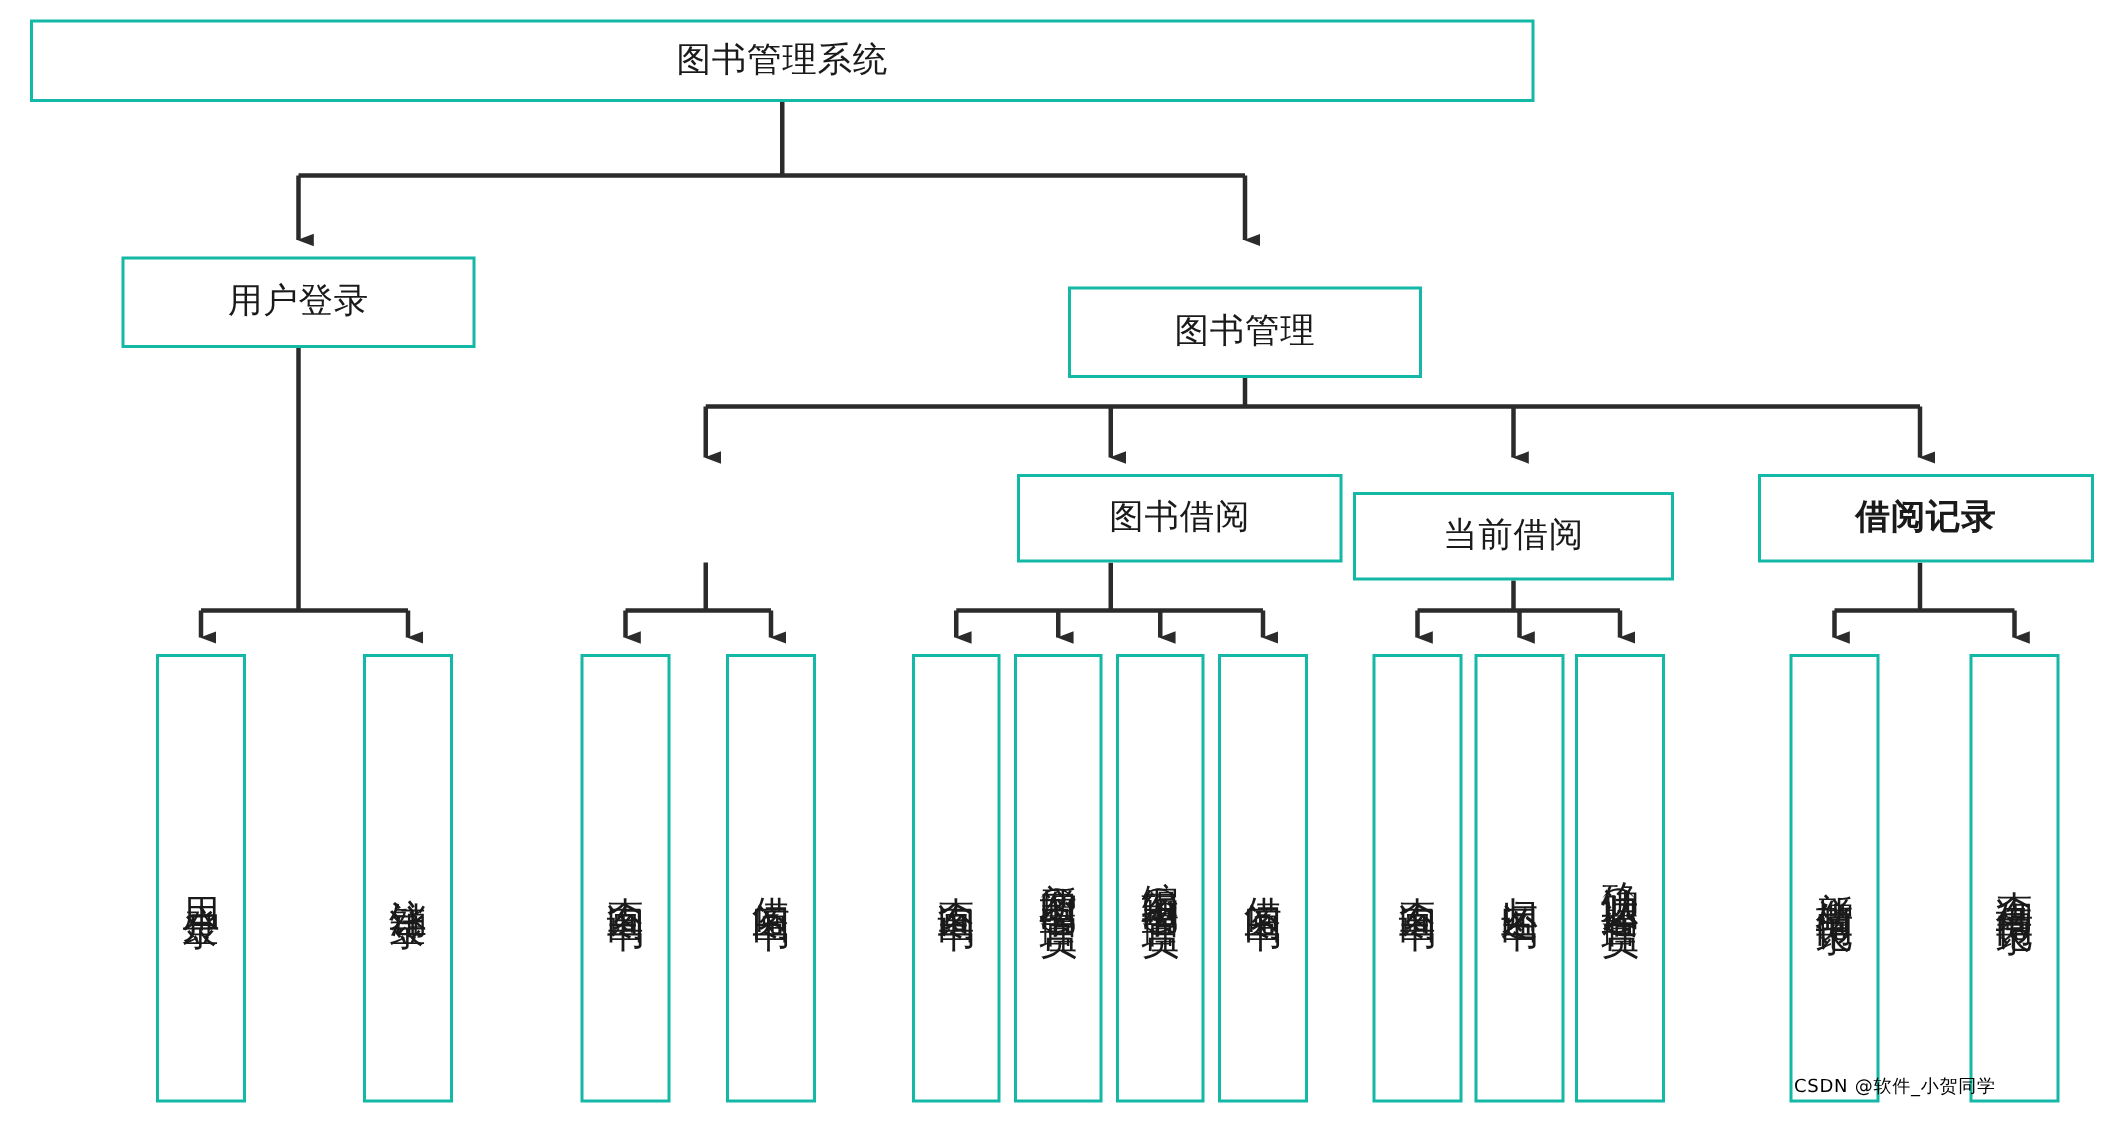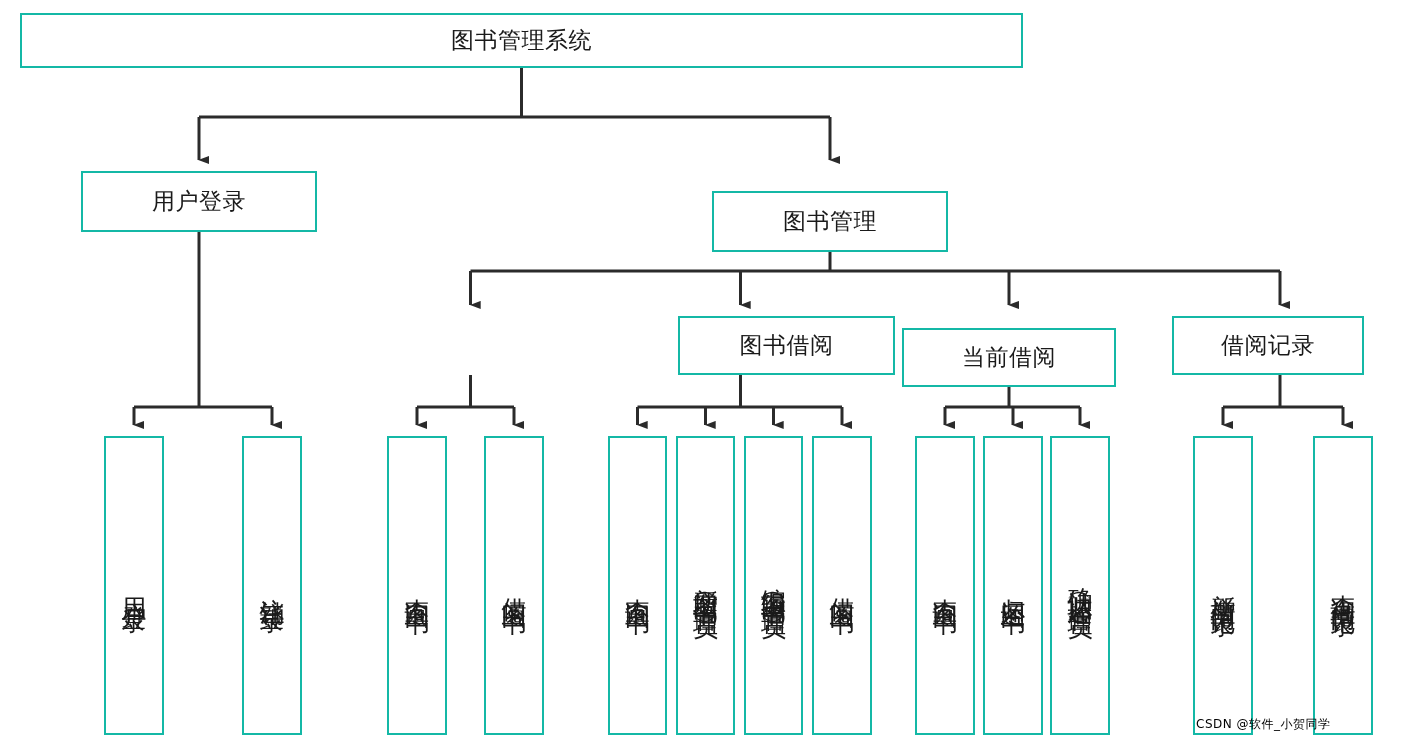--- a/index.html
+++ b/index.html
@@ -126,21 +126,21 @@
   <div class="node h" style="left: 712px; top: 171px; width: 236px; height: 61px; margin-top: 20px;">
     <span class="lbl">图书管理</span>
   </div>
 
   <div class="node h" style="left: 632px; top: 316px; width: 217px; height: 59px; margin-left: 46px;">
     <span class="lbl">图书借阅</span>
   </div>
   <div class="node h" style="left: 902px; top: 316px; width: 214px; height: 59px; margin-top: 12px;">
     <span class="lbl">当前借阅</span>
   </div>
-  <div class="node h" style="left: 1172px; top: 316px; width: 192px; height: 59px;">
+  <div class="node h" style="left: 1172px; top: 316px; width: 224px; height: 59px; font-weight: bold;">
     <span class="lbl">借阅记录</span>
   </div>
 
   <div class="node v" style="left: 104px; top: 436px; width: 60px; height: 299px;">
     <span class="lbl">用户登录</span>
   </div>
   <div class="node v" style="left: 242px; top: 436px; width: 60px; height: 299px;">
     <span class="lbl">注销登录</span>
   </div>
 

